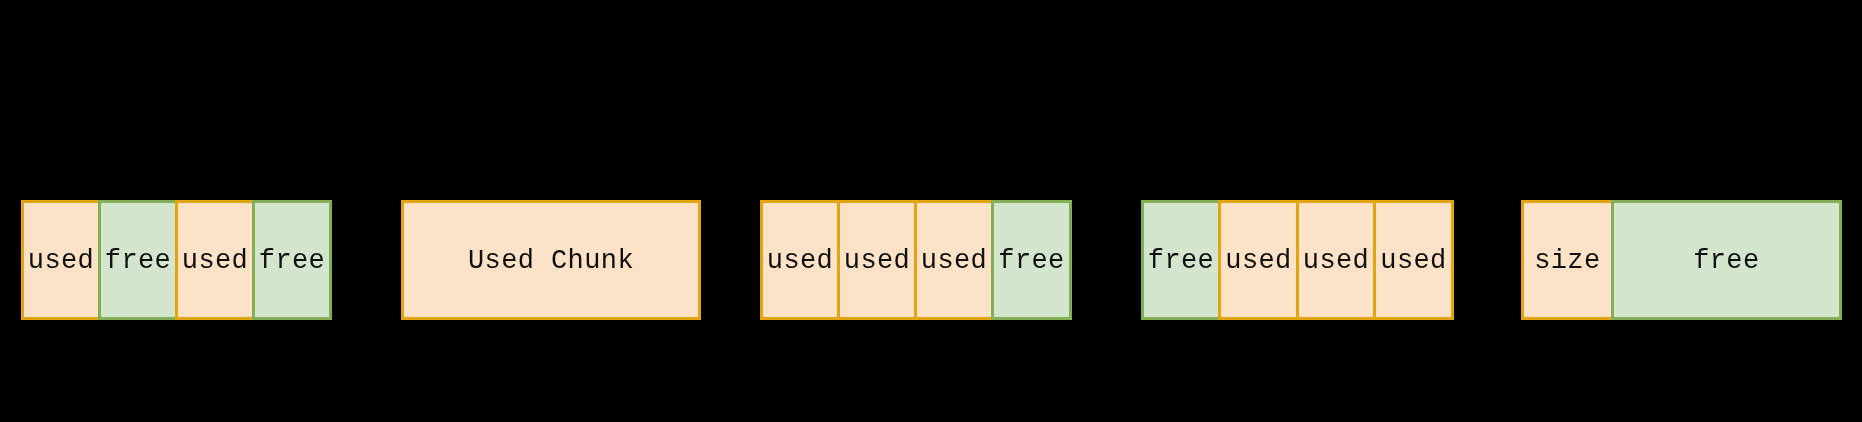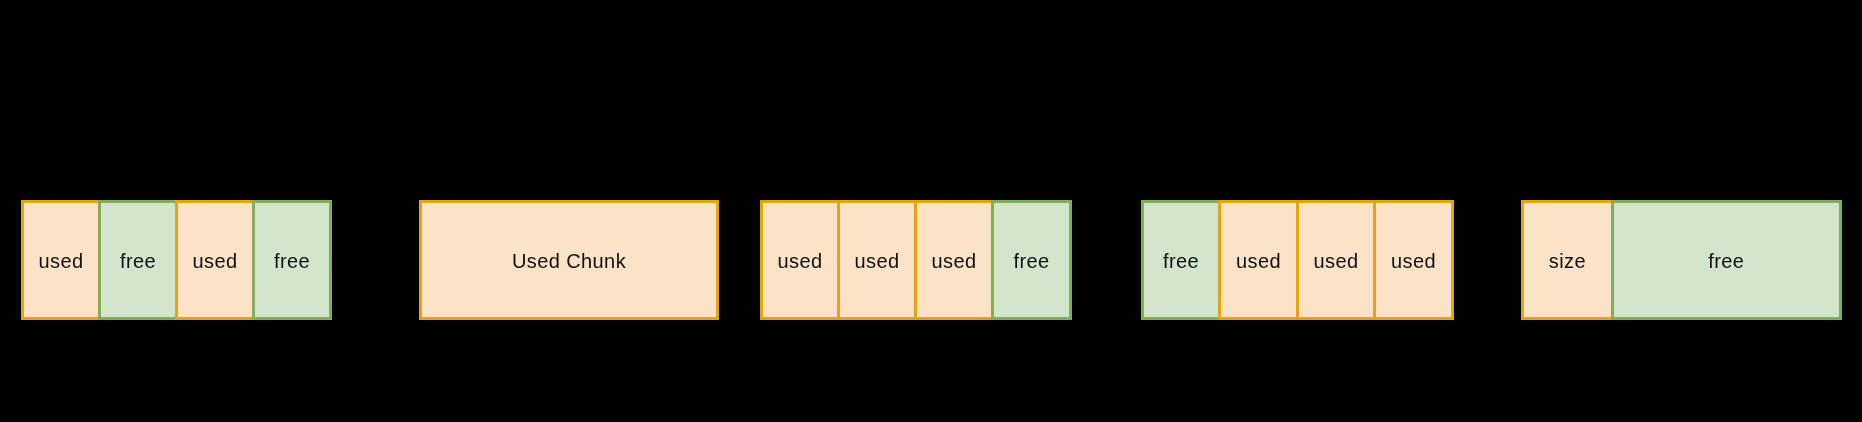--- a/index.html
+++ b/index.html
@@ -27,22 +27,22 @@
     display: flex;
     flex-direction: row;
     align-items: stretch;
     box-sizing: border-box;
   }
   .cell {
     box-sizing: border-box;
     display: flex;
     align-items: center;
     justify-content: center;
-    font-family: Liberation Sans, sans-serif;
-    font-size: 20px;
+    font-family: Liberation Mono, monospace;
+    font-size: 27px;
     line-height: 1;
     letter-spacing: 0.4px;
     color: #101010;
     border-style: solid;
     border-width: 3px;
     margin-right: -3px;
     white-space: nowrap;
   }
   .cell:last-child { margin-right: 0; }
   .cell.used {
@@ -53,21 +53,21 @@
     background: #D3E6CD;
     border-color: #83AE56;
   }
   .cell-label {
     display: block;
     transform: translateY(1px);
   }
 
   
   #group-1 { left: 21px;   top: 200px; width: 320px; height: 120px; }
-  #group-2 { left: 401px;  top: 200px; width: 336px; height: 120px; justify-content: center; }
+  #group-2 { left: 401px;  top: 200px; width: 336px; height: 120px; }
   #group-3 { left: 760px;  top: 200px; width: 321px; height: 120px; }
   #group-4 { left: 1141px; top: 200px; width: 322px; height: 120px; }
   #group-5 { left: 1521px; top: 200px; width: 321px; height: 120px; }
 </style>
 </head>
 <body>
 
 <div id="canvas"></div>
 
 <div class="chunk-group" id="group-1">

